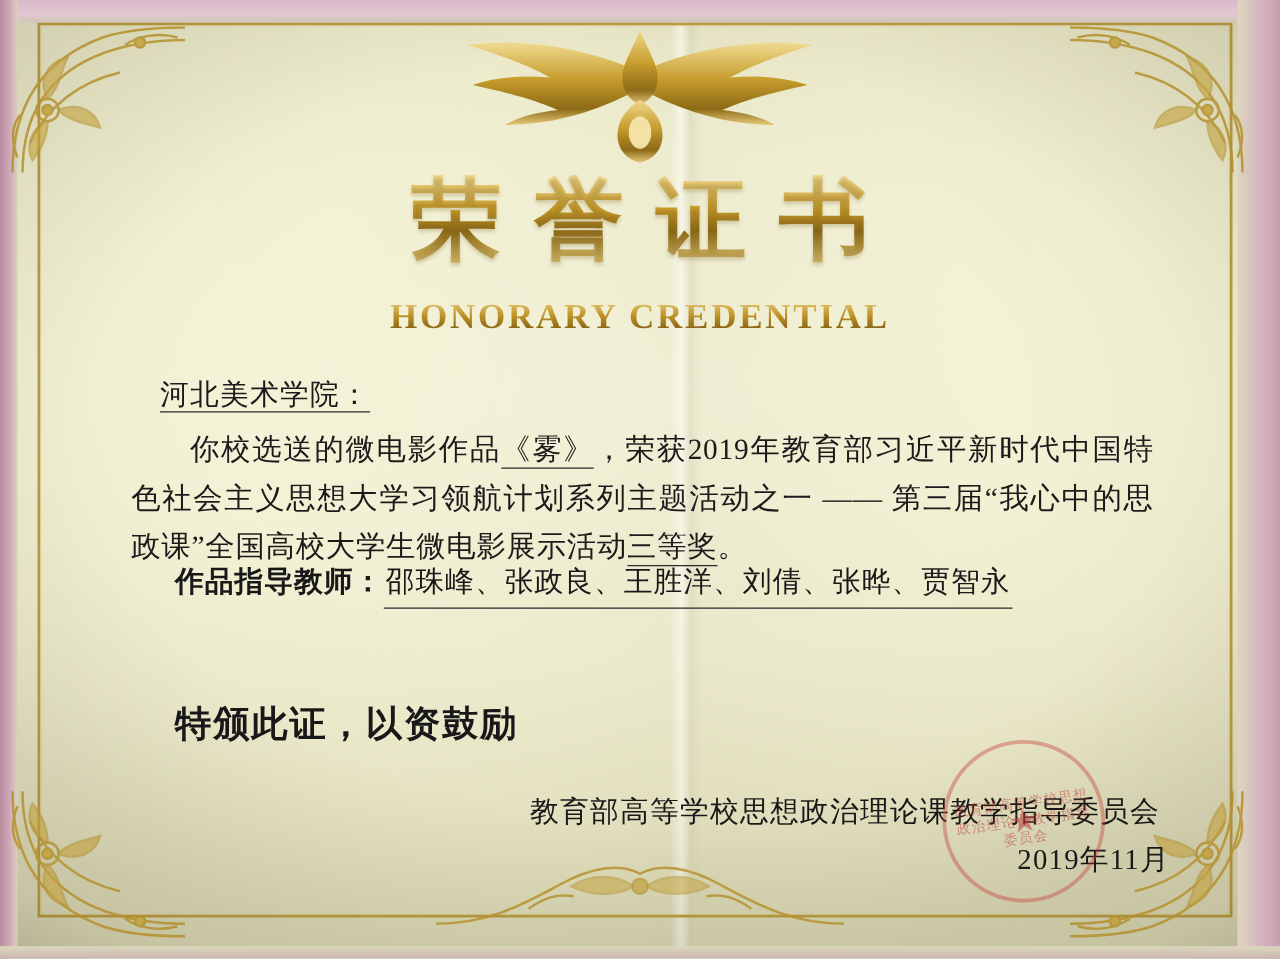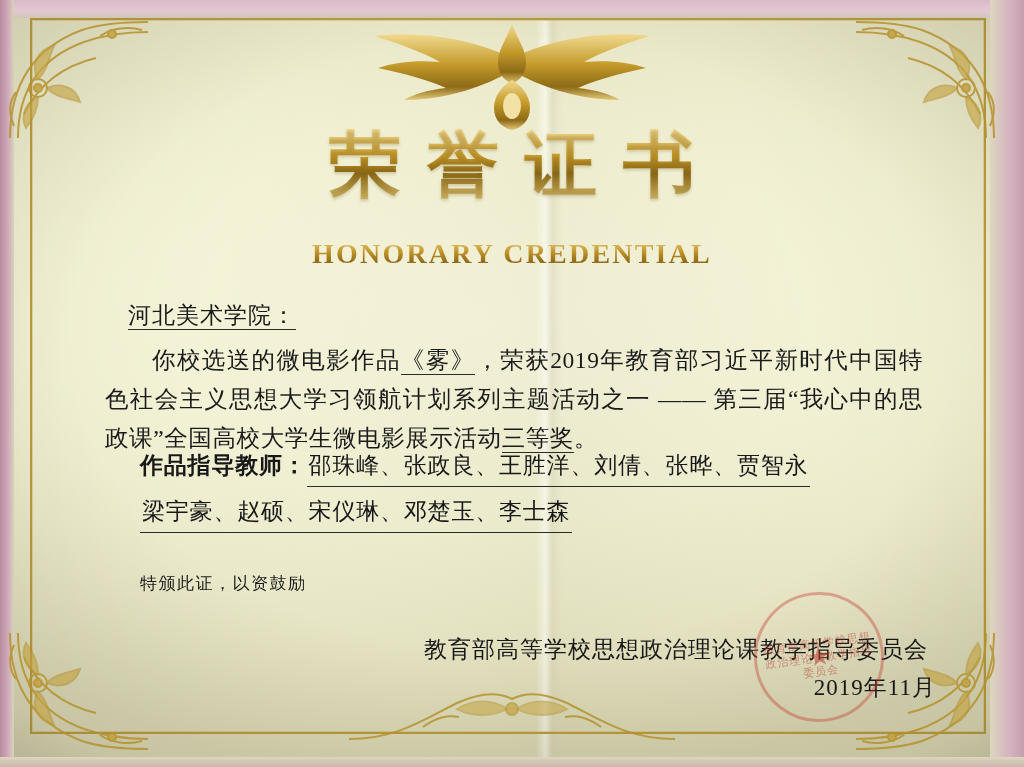--- a/index.html
+++ b/index.html
@@ -124,21 +124,21 @@
     transform: translateX(-50%);
     top: 14px;
     width: 400px;
     height: 120px;
     z-index: 6;
   }
 
   
   .title-zh {
     position: absolute;
-    top: 129px;
+    top: 140px;
     left: 0;
     width: 1024px;
     text-align: center;
     font-family: "Liberation Serif", serif;
     font-size: 72px;
     font-weight: 700;
     letter-spacing: 26px;
     text-indent: 26px;
     line-height: 1.0;
     color: #c8a43c;
@@ -224,23 +224,23 @@
   }
   .credit-value {
     border-bottom: 1.5px solid #2a2a2a;
     padding: 0 2px 1px 2px;
     white-space: nowrap;
   }
 
   .closing {
     position: absolute;
     left: 140px;
-    top: 572px;
-    font-size: 17px;
-    font-weight: 400;
+    top: 560px;
+    font-size: 29px;
+    font-weight: 700;
     letter-spacing: 1.5px;
     color: #181818;
     z-index: 7;
   }
 
   .issuer {
     position: absolute;
     right: 96px;
     top: 634px;
     font-size: 23px;
@@ -420,21 +420,20 @@
     </div>
     <p class="para">你校选送的微电影作品<span class="u">《雾》</span>，荣获2019年教育部习近平新时代中国特色社会主义思想大学习领航计划系列主题活动之一 —— 第三届“我心中的思政课”全国高校大学生微电影展示活动<span class="u">三等奖</span>。</p>
   </div>
 
   <div class="credits">
     <div class="credit-row">
       <span class="credit-label">作品指导教师：</span>
       <span class="credit-value">邵珠峰、张政良、王胜洋、刘倩、张晔、贾智永</span>
     </div>
     <div class="credit-row">
-      <span class="credit-value">梁宇豪、赵硕、宋仪琳、邓楚玉、李士森</span>
     </div>
   </div>
 
   <div class="closing">特颁此证，以资鼓励</div>
 
   <div class="seal">
     <span class="seal-text">教育部高等学校思想政治理论课教学指导委员会</span>
     <span class="seal-star">★</span>
   </div>
 

